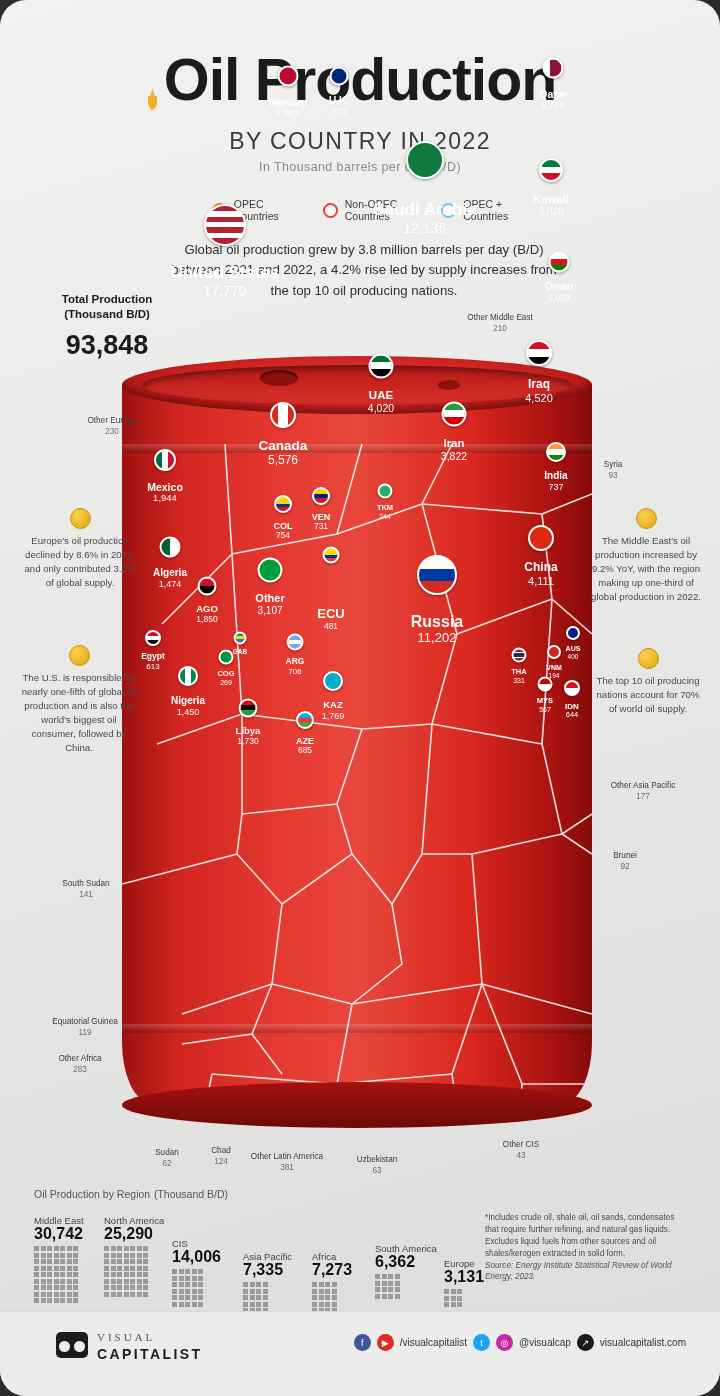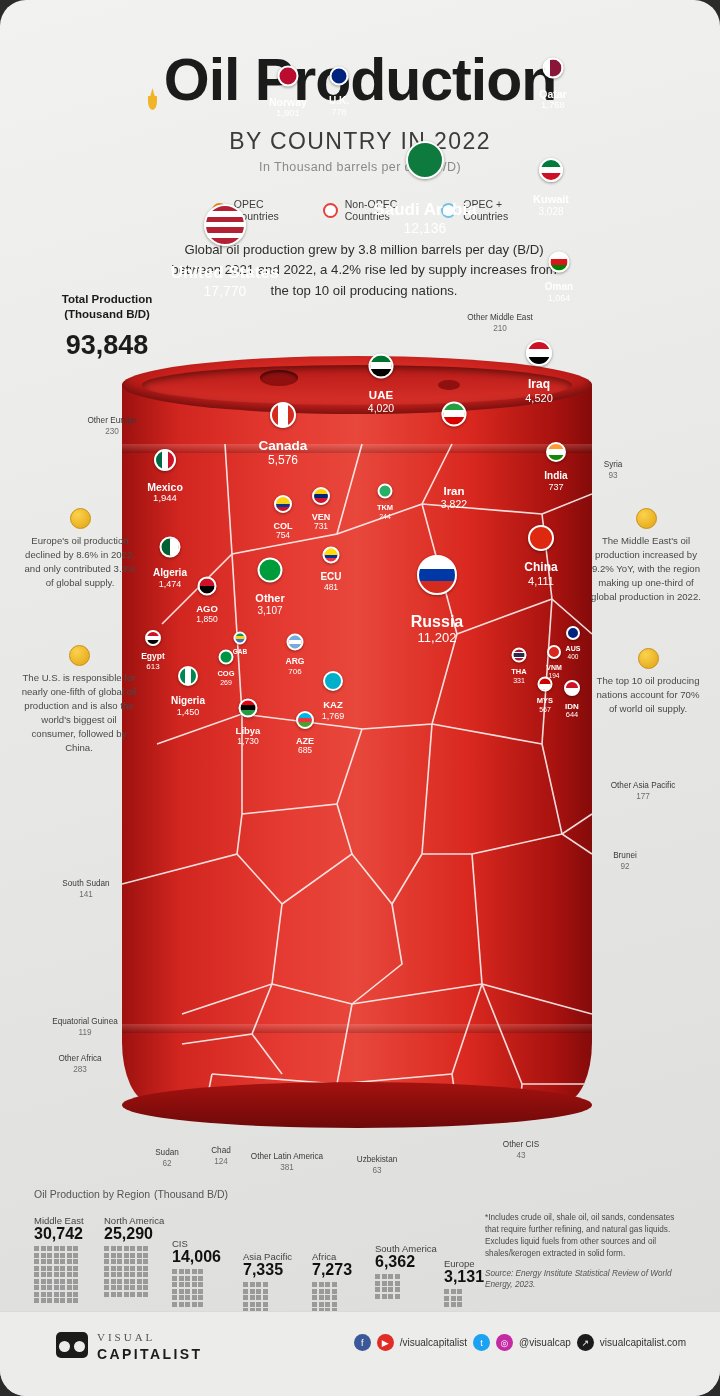--- a/index.html
+++ b/index.html
@@ -83,21 +83,21 @@
   .tiny b{display:block;color:#3a3a3a;font-weight:normal;}
   
   .region-title{position:absolute;left:34px;top:1186px;font-size:13.5px;font-weight:bold;color:#1b1b1b;}
   .region-title span{font-weight:normal;font-size:10.5px;color:#555;}
   .rg{position:absolute;}
   .rg .rn{font-size:9.5px;color:#444;}
   .rg .rv{font-size:16px;font-weight:bold;color:#111;margin-top:-1px;}
   .grid{margin-top:3px;display:grid;grid-template-columns:repeat(var(--c),5px);grid-auto-rows:5px;gap:1.5px;}
   .grid i{display:block;width:5px;height:5px;background:#9a9a9a;}
   .note{position:absolute;right:30px;top:1212px;width:205px;font-size:8.2px;color:#4a4a4a;line-height:1.45;}
-  .note i{display:block;margin-top:8px;font-style:italic;color:#555;}
+  .note i{display:block;font-style:italic;color:#555;}
   
   .footer{position:absolute;left:0;bottom:0;width:720px;height:84px;background:#ececea;border-top:1px solid #dadad8;}
   .vc-logo{position:absolute;left:56px;top:1327px;display:flex;align-items:center;gap:9px;}
   .vc-mark{width:32px;height:26px;background:#1b1b1b;border-radius:5px;position:relative;}
   .vc-mark:before,.vc-mark:after{content:"";position:absolute;top:9px;width:11px;height:11px;border-radius:50%;background:#ececea;}
   .vc-mark:before{left:3px;}.vc-mark:after{right:3px;}
   .vc-txt1{font-size:11px;letter-spacing:3px;color:#555;font-family:Liberation Serif, serif;}
   .vc-txt2{font-size:14px;letter-spacing:2.4px;color:#1b1b1b;font-weight:bold;}
   .social{position:absolute;right:34px;top:1334px;display:flex;align-items:center;gap:6px;font-size:10px;color:#333;}
   .sic{width:17px;height:17px;border-radius:50%;background:#1b1b1b;color:#fff;font-size:9px;display:flex;align-items:center;justify-content:center;}
@@ -220,21 +220,21 @@
         <div class="n" style="font-size: 12px;">China</div>
         <div class="v" style="font-size: 11px;">4,111</div>
       </div>
       <div class="flag" style="left: 381px; top: 366px; width: 21px; height: 21px; background: linear-gradient(rgb(0, 115, 47) 33%, rgb(255, 255, 255) 33%, rgb(255, 255, 255) 66%, rgb(0, 0, 0) 66%);"></div>
       <div class="clab" style="left: 381px; top: 389px;">
         <div class="n" style="font-size: 11.5px;">UAE</div>
         <div class="v" style="font-size: 10.5px;">4,020</div>
       </div>
       <div class="flag" style="left: 454px; top: 414px; width: 21px; height: 21px; background: linear-gradient(rgb(35, 159, 64) 33%, rgb(255, 255, 255) 33%, rgb(255, 255, 255) 66%, rgb(218, 0, 0) 66%);"></div>
       <div class="clab" style="left: 454px; top: 437px;">
-        <div class="n" style="font-size: 11.5px; margin-top: 48px;">Iran</div>
+        <div class="n" style="font-size: 11.5px;">Iran</div>
         <div class="v" style="font-size: 10.5px;">3,822</div>
       </div>
       <div class="flag" style="left: 270px; top: 570px; width: 21px; height: 21px; background: rgb(0, 156, 59);"></div>
       <div class="clab" style="left: 270px; top: 592px;">
         <div class="n" style="font-size: 11px;">Other</div>
         <div class="v" style="font-size: 10px;">3,107</div>
       </div>
       <div class="flag" style="left: 551px; top: 170px; width: 20px; height: 20px; background: linear-gradient(rgb(0, 122, 61) 33%, rgb(255, 255, 255) 33%, rgb(255, 255, 255) 66%, rgb(206, 17, 38) 66%);"></div>
       <div class="clab" style="left: 551px; top: 193px;">
         <div class="n" style="font-size: 11px;">Kuwait</div>
@@ -320,21 +320,21 @@
         <div class="n" style="font-size: 8px;">IDN</div>
         <div class="v" style="font-size: 7.5px;">644</div>
       </div>
       <div class="flag" style="left: 385px; top: 491px; width: 11px; height: 11px; background: rgb(40, 174, 102);"></div>
       <div class="clab" style="left: 385px; top: 504px;">
         <div class="n" style="font-size: 7.5px;">TKM</div>
         <div class="v" style="font-size: 7px;">244</div>
       </div>
       <div class="flag" style="left: 331px; top: 555px; width: 13px; height: 13px; background: linear-gradient(rgb(255, 221, 0) 50%, rgb(0, 51, 160) 50%, rgb(0, 51, 160) 75%, rgb(239, 51, 64) 75%);"></div>
       <div class="clab" style="left: 331px; top: 571px;">
-        <div class="n" style="font-size: 10px;">ECU</div>
+        <div class="n" style="font-size: 13px; margin-top: 36px;">ECU</div>
         <div class="v" style="font-size: 8.5px;">481</div>
       </div>
       <div class="flag" style="left: 153px; top: 638px; width: 12px; height: 12px; background: linear-gradient(rgb(206, 17, 38) 33%, rgb(255, 255, 255) 33%, rgb(255, 255, 255) 66%, rgb(0, 0, 0) 66%);"></div>
       <div class="clab" style="left: 153px; top: 652px;">
         <div class="n" style="font-size: 8.5px;">Egypt</div>
         <div class="v" style="font-size: 8px;">613</div>
       </div>
       <div class="flag" style="left: 545px; top: 684px; width: 11px; height: 11px; background: linear-gradient(rgb(204, 0, 1) 50%, rgb(255, 255, 255) 50%);"></div>
       <div class="clab" style="left: 545px; top: 697px;">
         <div class="n" style="font-size: 7.5px;">MYS</div>

